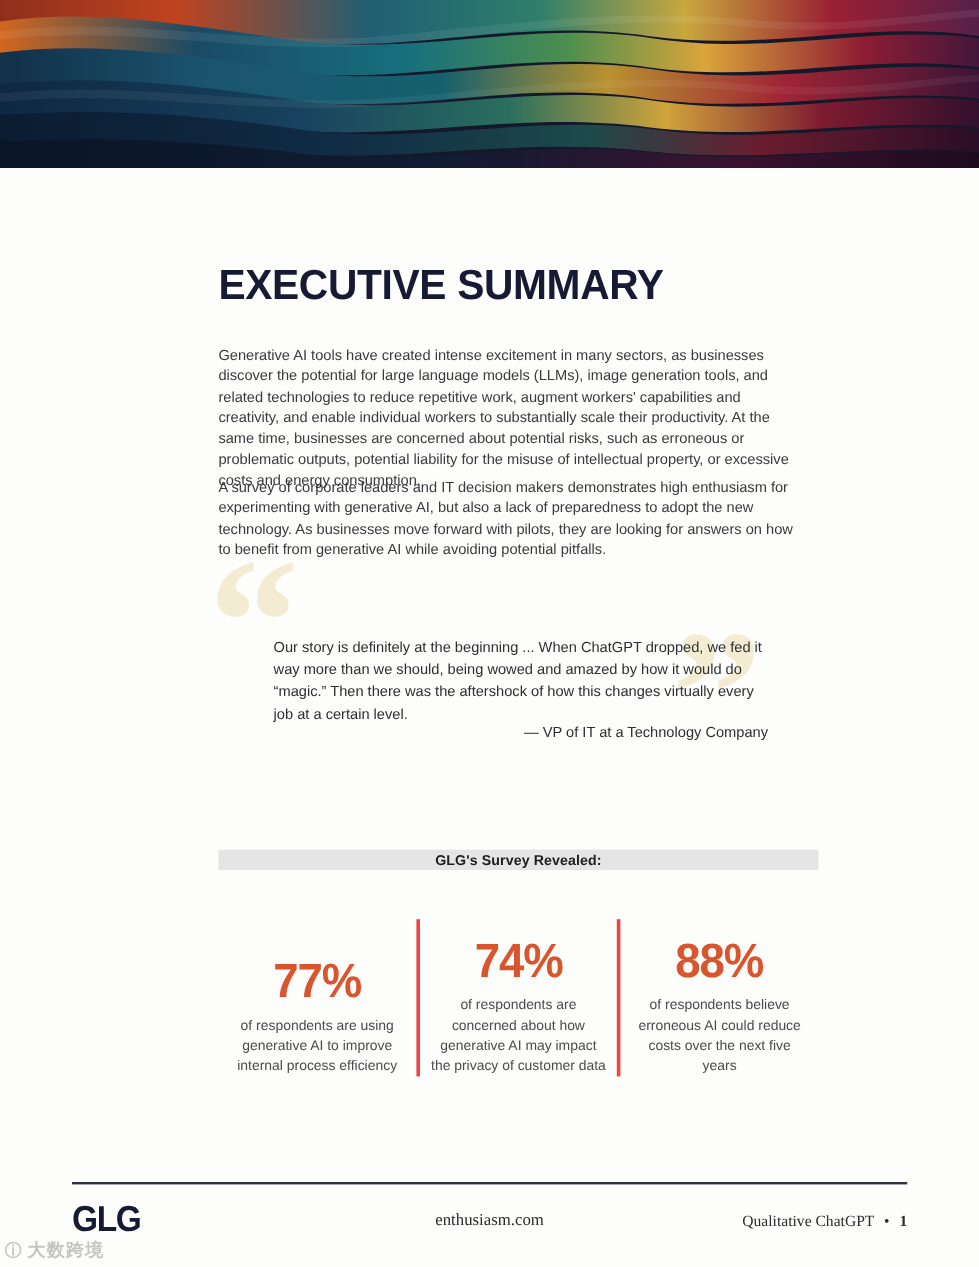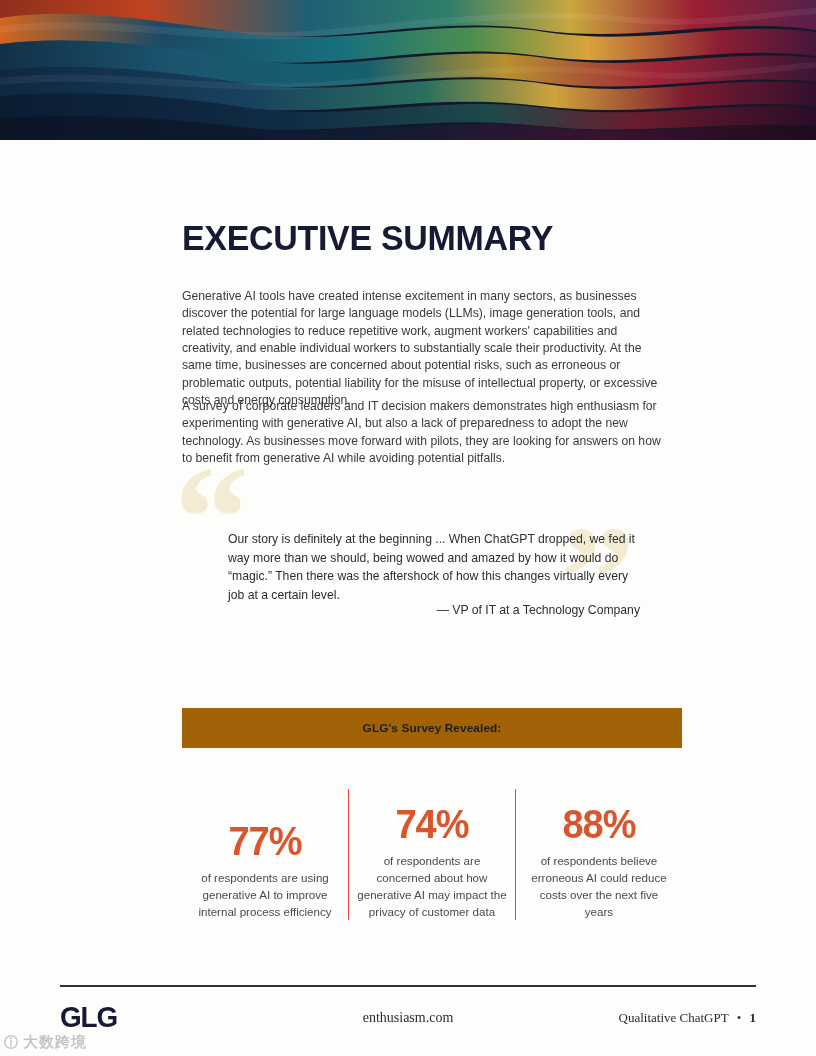--- a/index.html
+++ b/index.html
@@ -102,42 +102,42 @@
   }
 
   
   .stats {
     position: absolute;
     top: 568px;
     left: 182px;
     width: 500px;
   }
   .stats-header {
-    background: #a16207;
-    height: 40px;
+    background: #e5e5e5;
+    height: 17px;
     display: flex;
     align-items: center;
     justify-content: center;
     font-size: 11.8px;
     font-weight: bold;
     color: #1d1d20;
     letter-spacing: 0.1px;
   }
   .stats-cols {
     display: flex;
     height: 172px;
     align-items: flex-end;
   }
   .stat-col {
     flex: 1;
     padding: 14px 8px 0 8px;
     text-align: center;
     box-sizing: border-box;
   }
-  .stat-col + .stat-col { border-left: 1px solid #ef4444; }
+  .stat-col + .stat-col { border-left: 3px solid #ef4444; }
   .stat-pct {
     font-size: 40px;
     font-weight: bold;
     color: #d9552e;
     letter-spacing: -1px;
     line-height: 1.05;
     transform: scaleX(0.95);
   }
   .stat-desc {
     margin-top: 7px;

